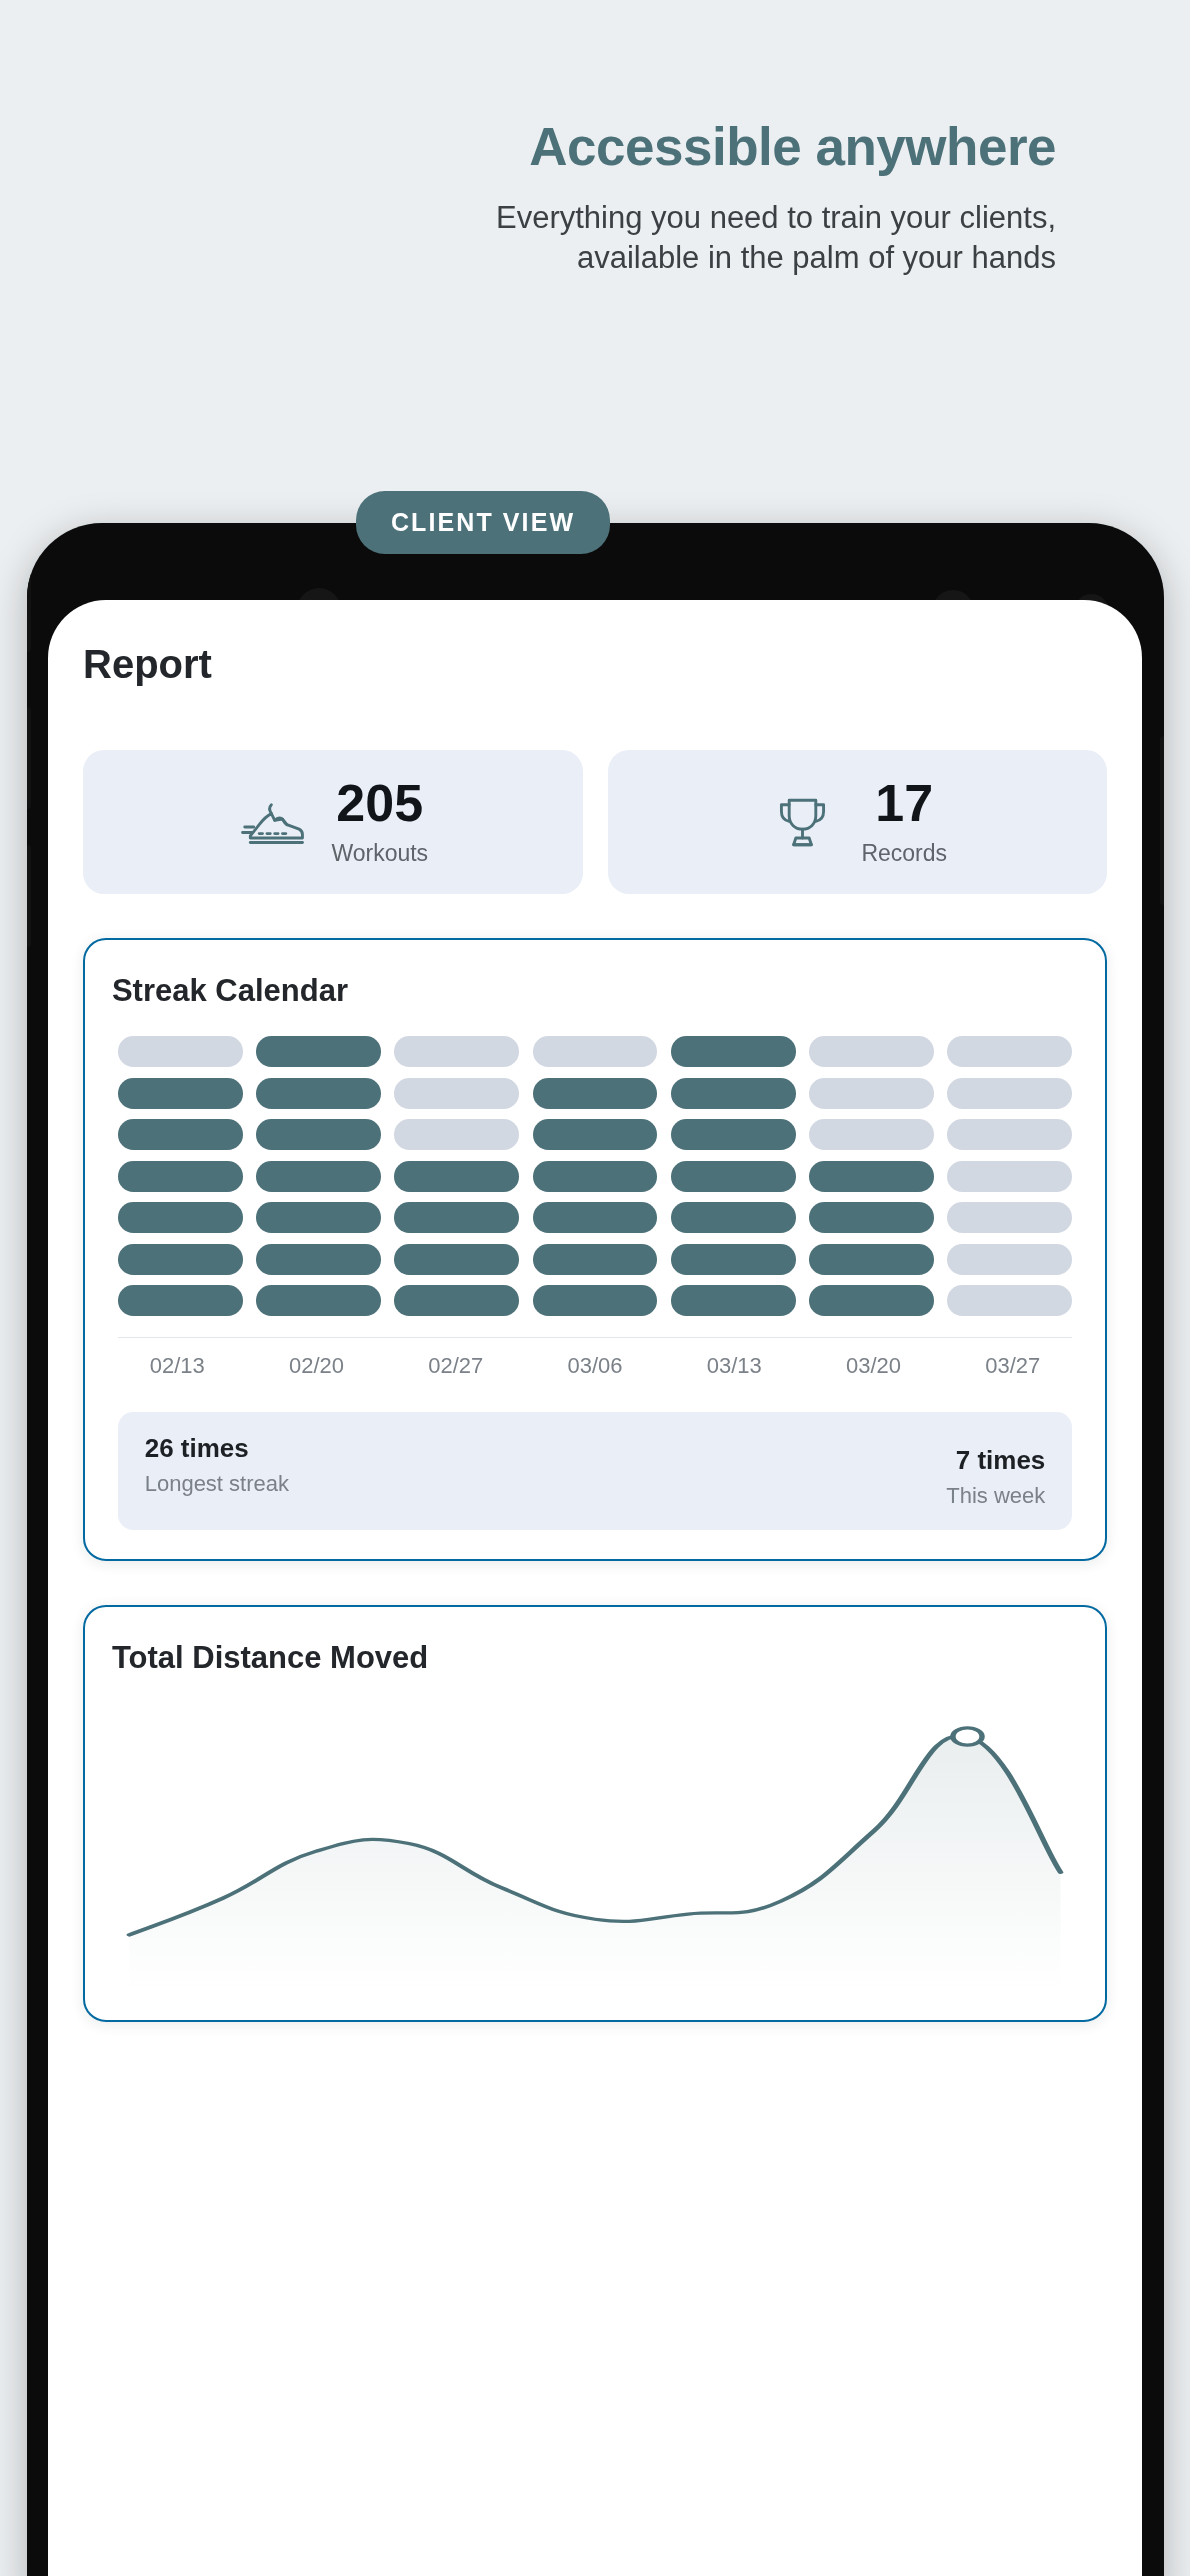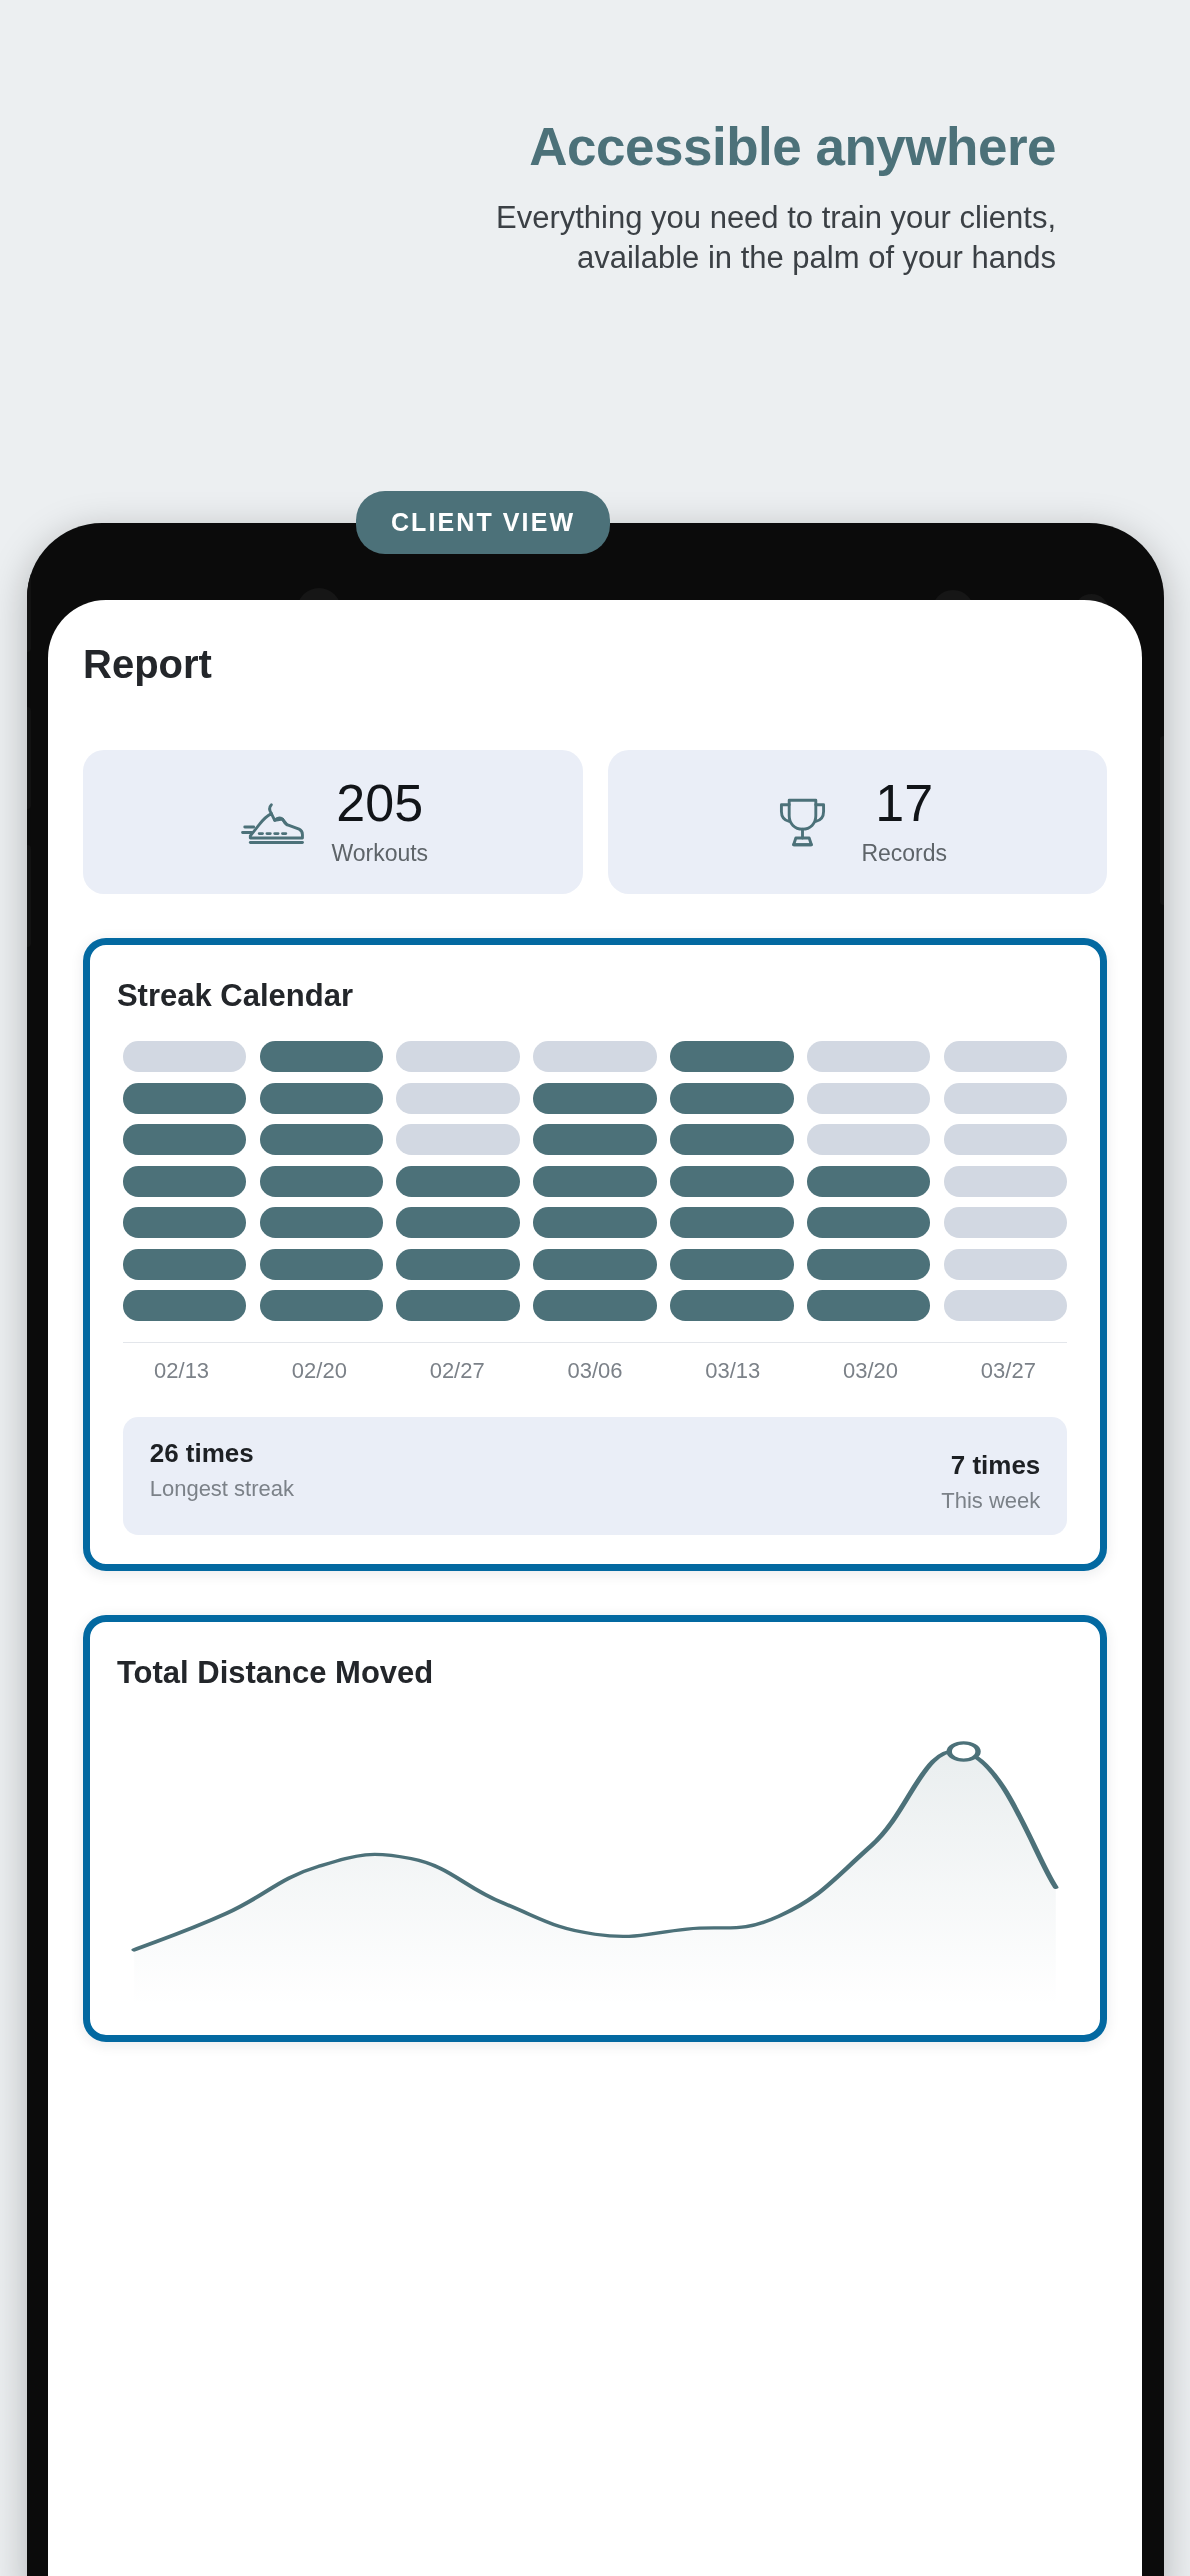--- a/index.html
+++ b/index.html
@@ -70,25 +70,25 @@
   }
   .stats-row{display:flex;gap:25px;margin-top:63px;}
   .stat-card{
     flex:1;background:#eaeef7;border-radius:21px;
     height:144px;display:flex;align-items:center;justify-content:center;
     gap:23px;
   }
   .stat-icon{width:71px;height:71px;flex:none;color:#4c7179;}
   .stat-icon svg{width:100%;height:100%;display:block;}
   .stat-text{display:flex;flex-direction:column;align-items:center;}
-  .stat-value{font-size:52px;font-weight:normal;color:#111418;line-height:1;}
+  .stat-value{font-size:52px;font-weight:bold;color:#111418;line-height:1;}
   .stat-label{font-size:23px;color:#5e6469;margin-top:11.5px;}
   .card{
     margin-top:44px;background:#ffffff;border-radius:23px;
-    border:7px solid #0369a1;
+    border:2px solid #0369a1;
     box-shadow:0 2.9px 13.4px rgba(20,30,45,.09);
     padding:33px 25px 29px 25px;
   }
   .card-title{font-size:31px;font-weight:bold;color:#23262a;margin:0 0 27px 1.9px;}
   .heat-grid{display:flex;flex-direction:column;gap:10.5px;padding:0 7.7px;}
   .heat-row{display:flex;gap:13.4px;}
   .cell{flex:1;height:31px;border-radius:15.3px;background:#d2d8e2;}
   .cell.on{background:#4c7179;}
   .axis-line{height:1px;background:#e3e6eb;margin:21px 7.7px 0 7.7px;}
   .date-row{display:flex;gap:20px;padding:15.3px 7.7px 0 7.7px;}

